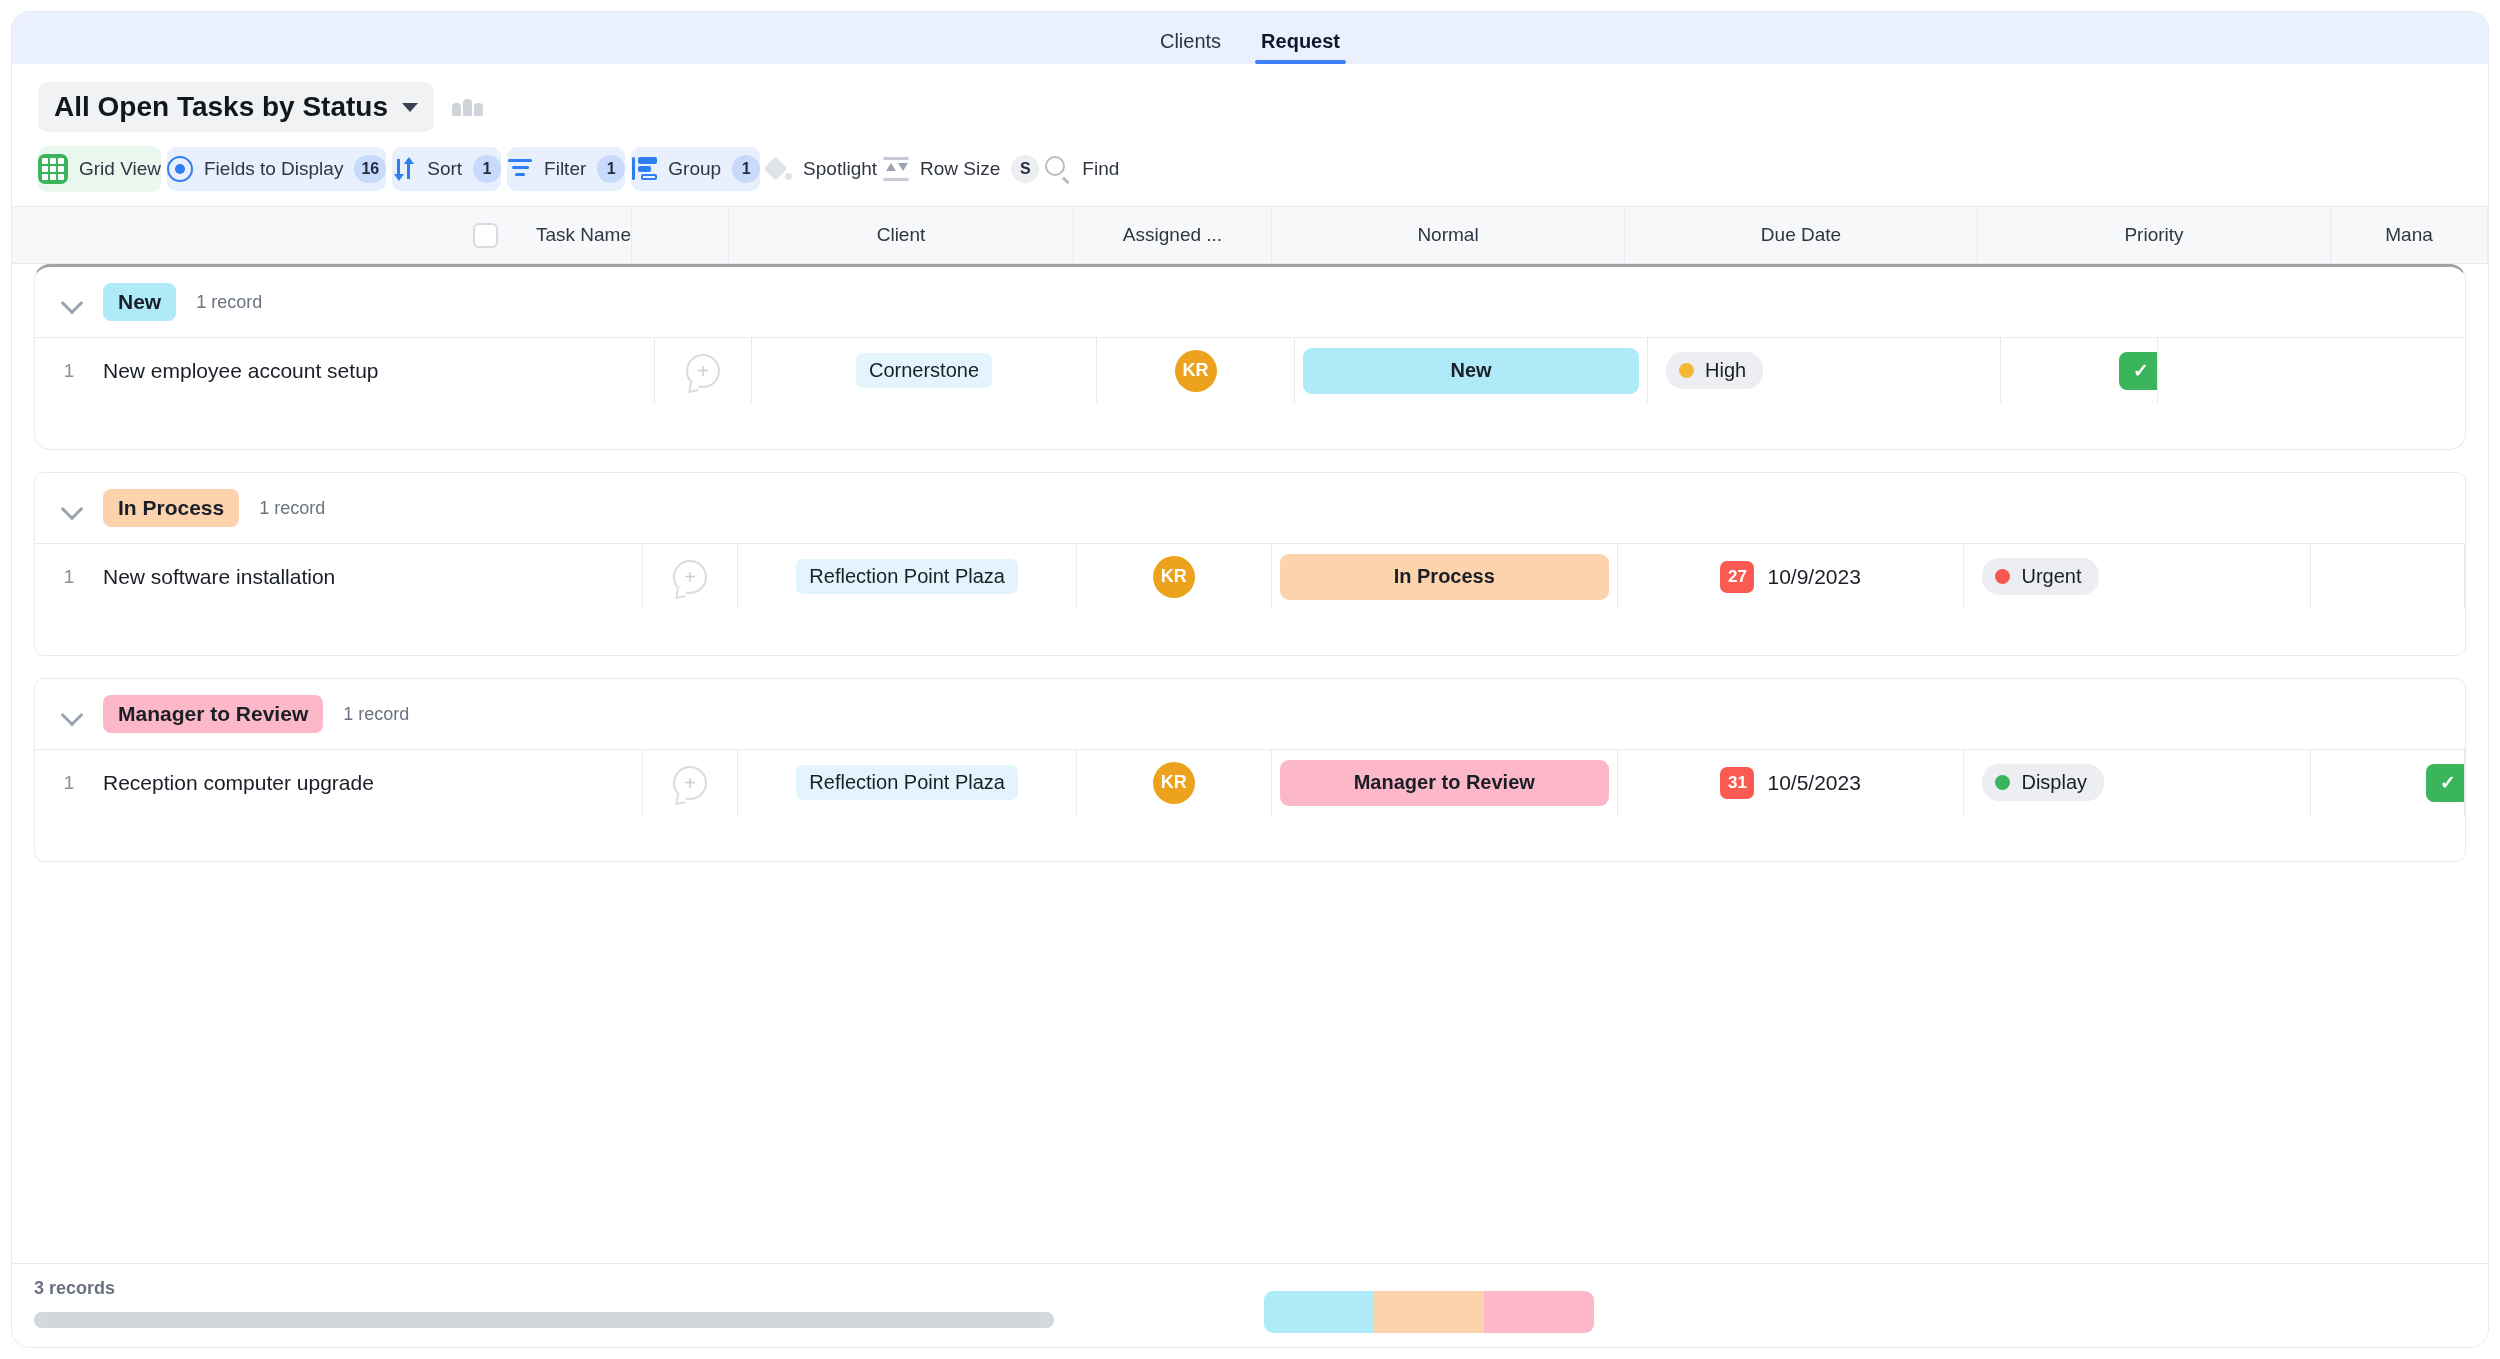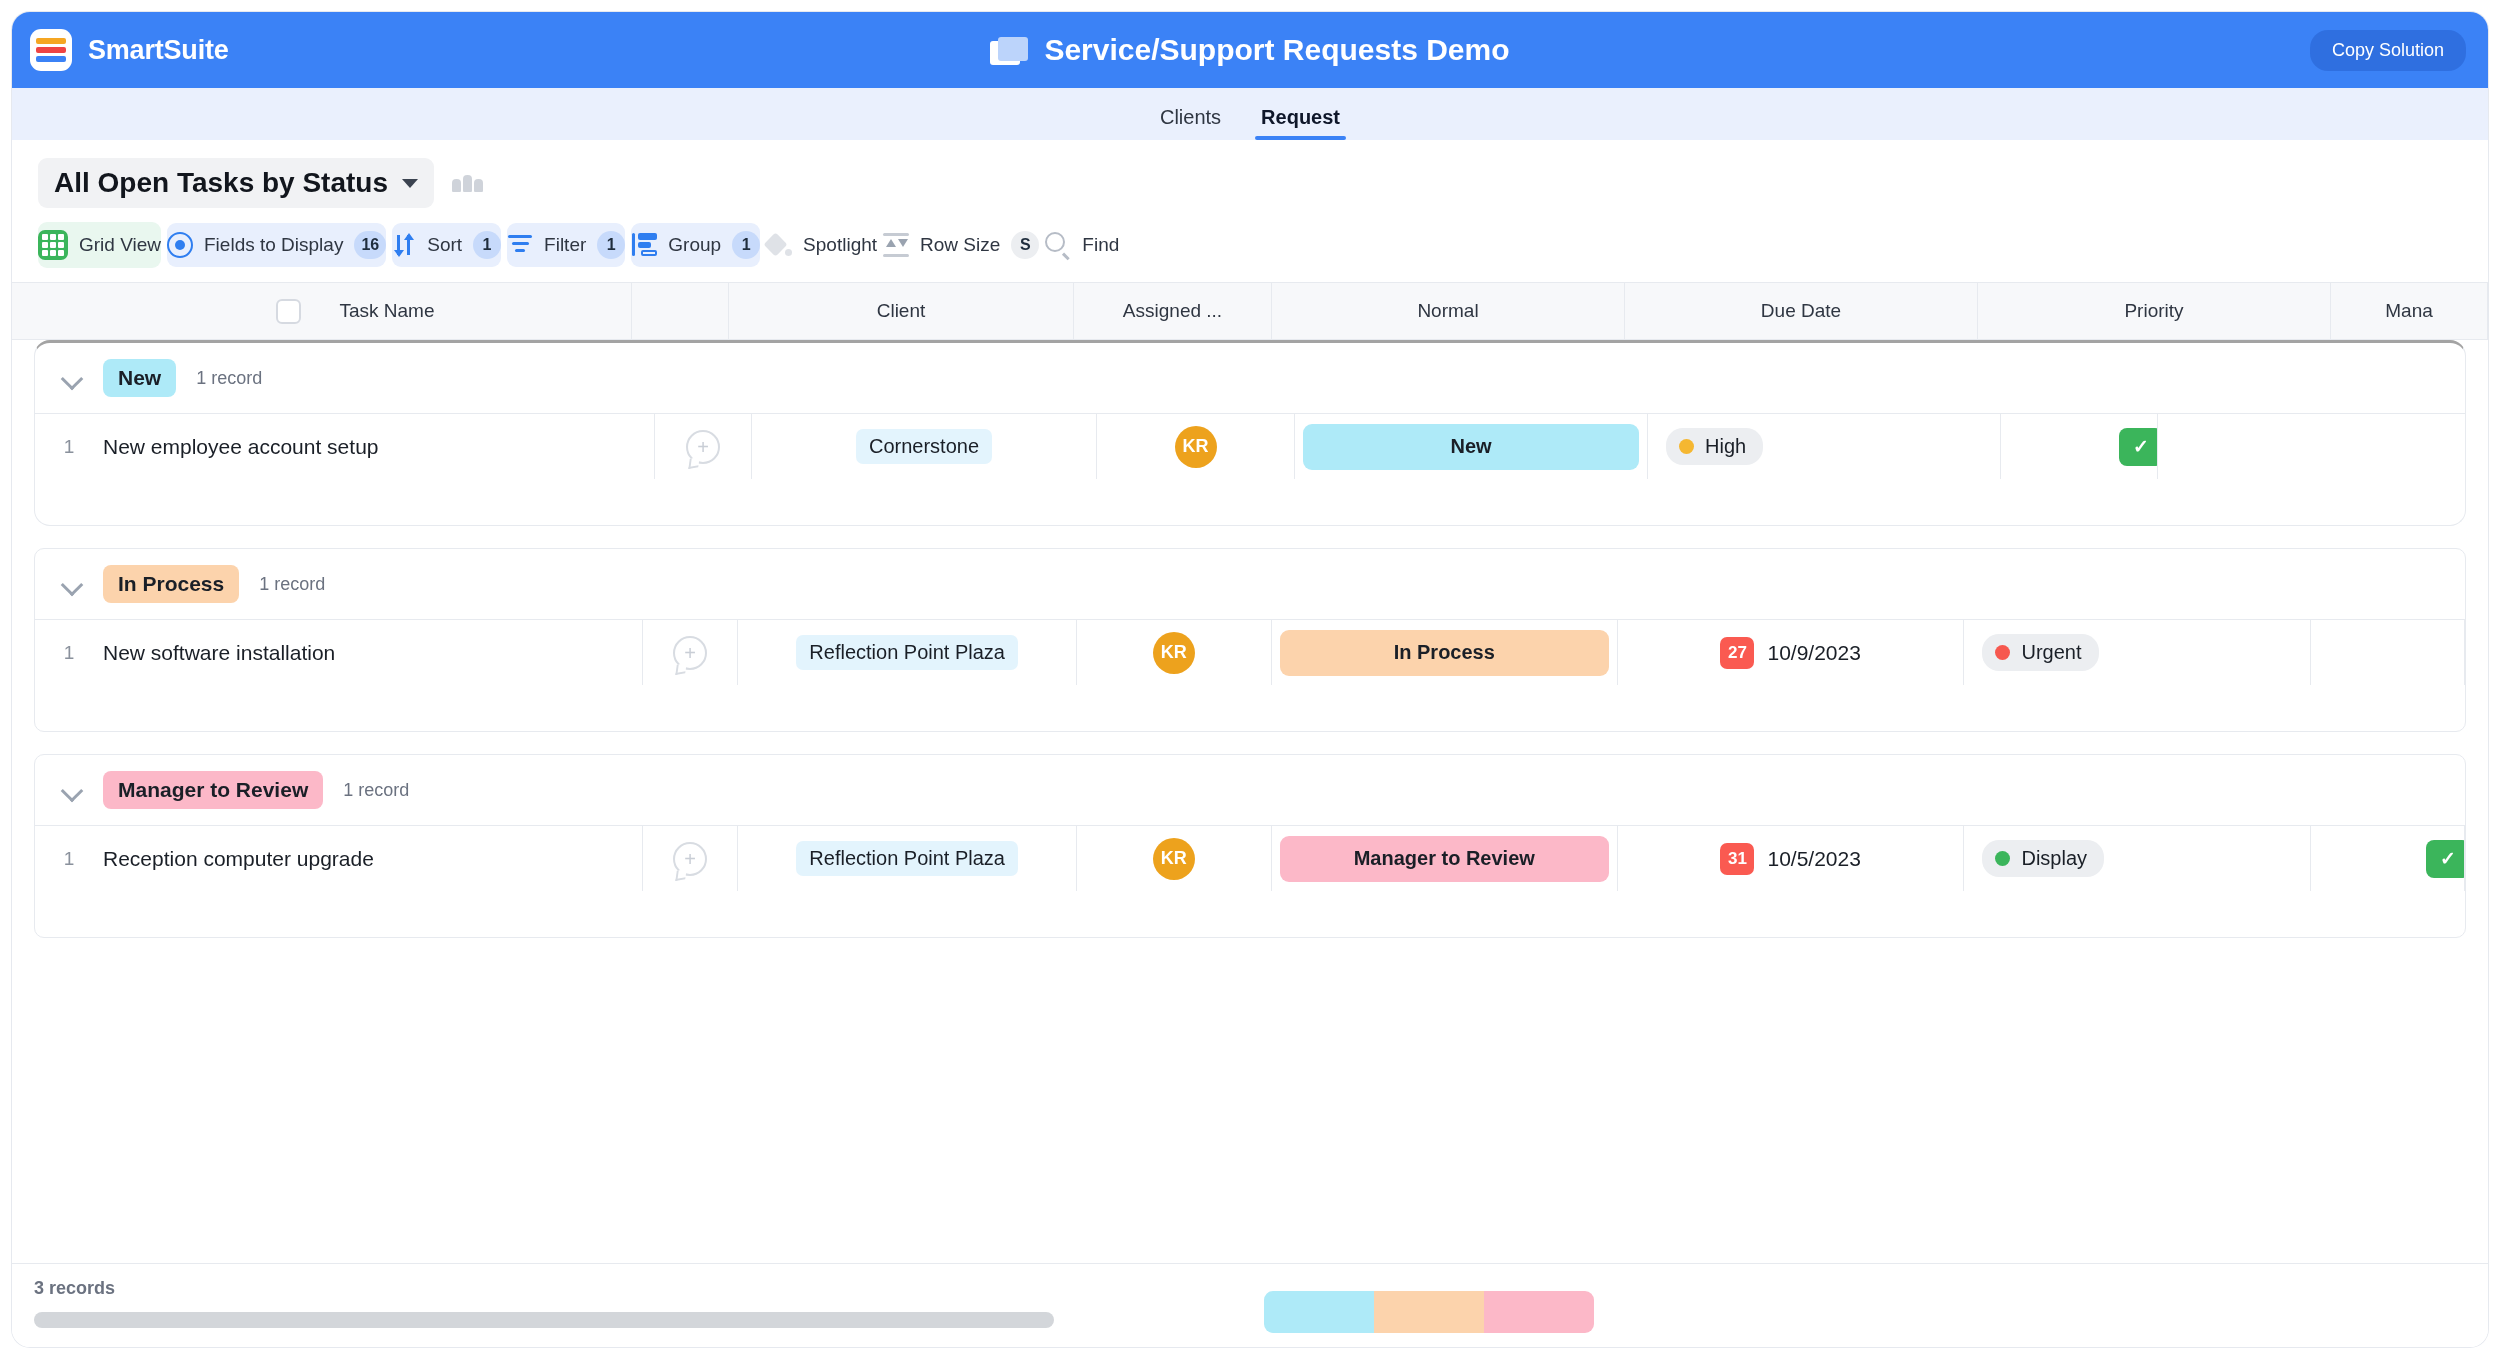--- a/index.html
+++ b/index.html
@@ -233,21 +233,21 @@
     border-top: 1px solid #e7eaef;
     border-bottom: 1px solid #e7eaef;
     flex: 0 0 auto;
   }
   .th {
     display: flex; align-items: center; justify-content: center;
     font-size: 19px; color: #2f3642;
     border-right: 1px solid #e7eaef;
     overflow: hidden; white-space: nowrap;
   }
-  .th.first { justify-content: center; gap: 0; }
+  .th.first { justify-content: flex-end; gap: 0; }
   .checkbox {
     width: 25px; height: 25px; border-radius: 6px;
     border: 2px solid #d6dae1; background: #ffffff;
     margin-left: 68px; margin-right: 38px;
     cursor: pointer; flex: 0 0 auto;
   }
 
   .grid-body {
     flex: 1 1 auto;
     overflow: hidden;
@@ -381,40 +381,20 @@
     display: flex; border-radius: 9px; overflow: hidden;
   }
   .stacked-seg { height: 100%; }
 </style>
 </head>
 <body>
 
 <div class="app">
   <div class="frame">
 
-    <div class="topbar">
-      <div class="brand">
-        <div class="logo-box">
-          <span class="logo-stripe" style="background: rgb(245, 166, 35);"></span>
-          <span class="logo-stripe" style="background: rgb(239, 68, 68);"></span>
-          <span class="logo-stripe" style="background: rgb(59, 130, 246);"></span>
-        </div>
-        <span class="brand-name">SmartSuite</span>
-      </div>
-
-      <div class="title-wrap">
-        <span class="folder-icon">
-          <i class="back"></i>
-            <i class="front"></i>
-        </span>
-        <span class="solution-title">Service/Support Requests Demo</span>
-      </div>
-
-      <div class="copy-solution">Copy Solution</div>
-    </div>
 
     <div class="tabstrip">
       <div class="tab">Clients</div>
       <div class="tab active">Request</div>
     </div>
 
     <div class="viewbar">
       <div class="view-chip">
         <span class="view-name">All Open Tasks by Status</span>
         <span class="caret"></span>

